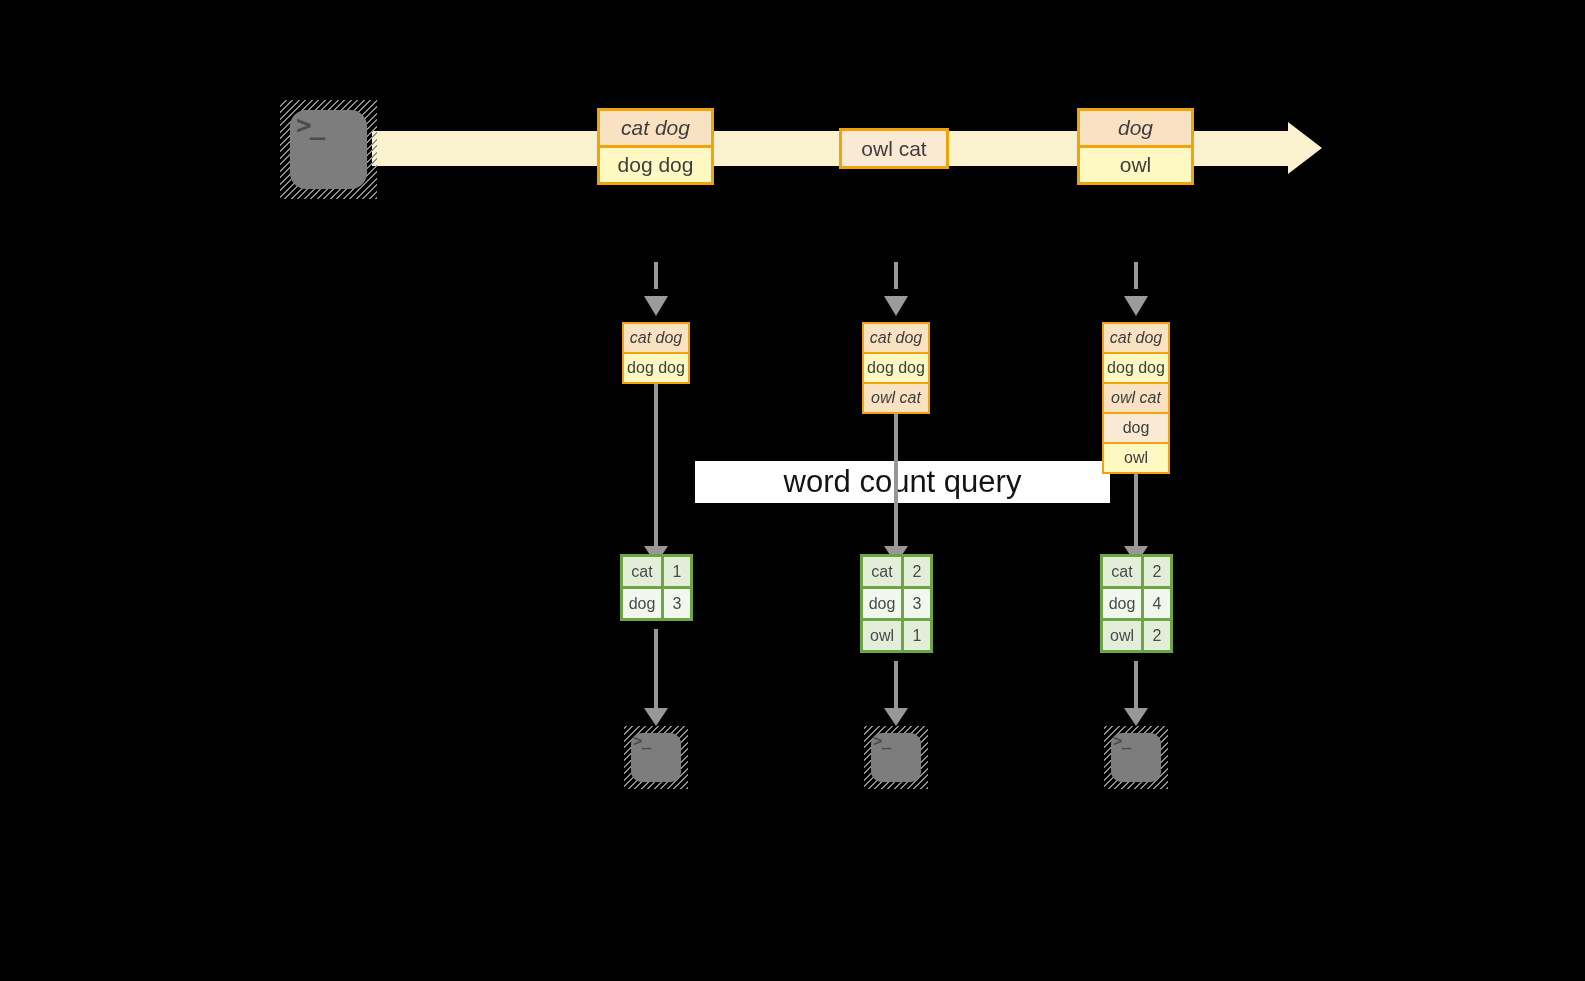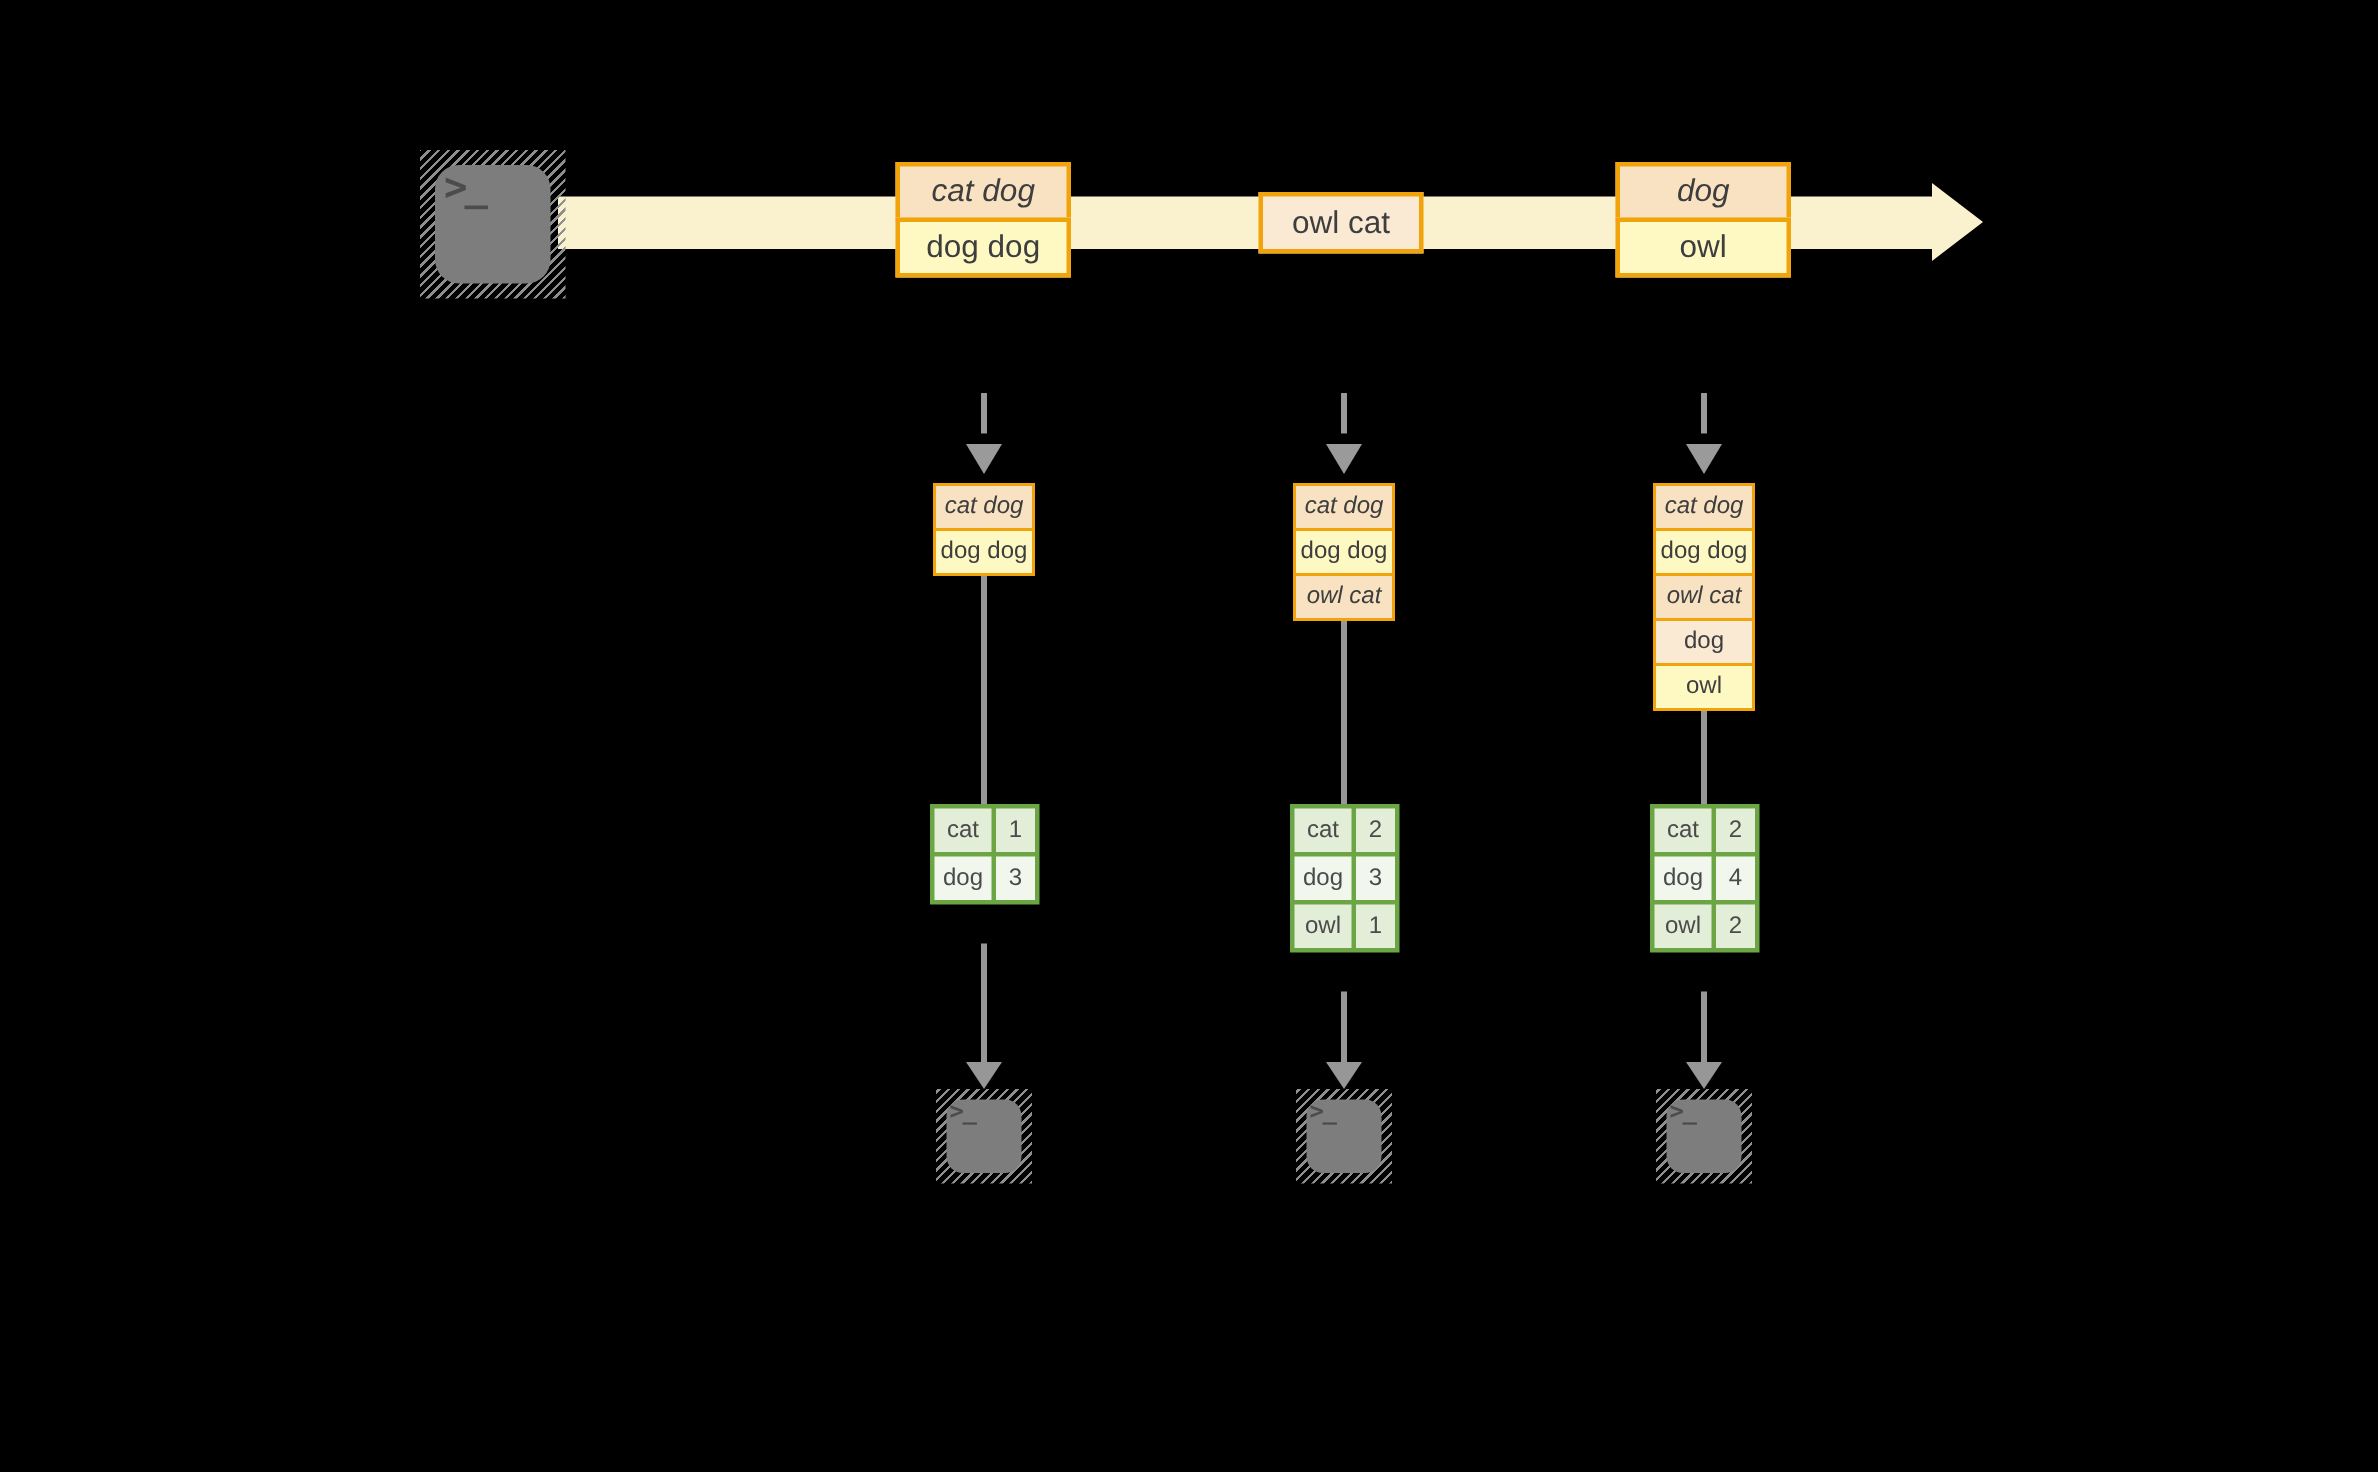--- a/index.html
+++ b/index.html
@@ -63,21 +63,21 @@
           display:flex;align-items:center;justify-content:center;z-index:2;
           font-size:31px;color:#141414;}
 
   
   .vline{position:absolute;width:4px;background:#979797;z-index:3;}
   .vhead{position:absolute;width:0;height:0;z-index:3;
          border-left:12px solid transparent;border-right:12px solid transparent;
          border-top:18px solid #979797;}
 
   
-  .wc-table{position:absolute;top:536px;width:73px;background:#6CA644;padding:3px;z-index:4;
+  .wc-table{position:absolute;top:554px;width:73px;background:#6CA644;padding:3px;z-index:4;
             display:grid;grid-template-columns:1fr 26px;gap:3px;box-sizing:border-box;}
   .wc-cell{height:29px;display:flex;align-items:center;justify-content:center;
            font-size:16px;color:#4a4a4a;}
   .g-dark{background:#E3EED9;}
   .g-light{background:#F1F7EC;}
   .table-1{left:620px;}
   .table-2{left:860px;}
   .table-3{left:1100px;}
 </style>
 </head>
@@ -106,20 +106,21 @@
     <div class="ev-row t-light">owl</div>
   </div>
 
   <div class="dash-line" style="left:654px"></div>
   <div class="dash-head" style="left:644px"></div>
   <div class="dash-line" style="left:894px"></div>
   <div class="dash-head" style="left:884px"></div>
   <div class="dash-line" style="left:1134px"></div>
   <div class="dash-head" style="left:1124px"></div>
 
+  <div class="banner">word count query</div>
 
   <div class="stack stack-1">
     <div class="buf-row t-dark">cat dog</div>
     <div class="buf-row t-light">dog dog</div>
   </div>
   <div class="vline" style="left:654px;top:384px;height:162px"></div>
   <div class="vhead" style="left:644px;top:546px"></div>
   <div class="wc-table table-1">
     <div class="wc-cell g-dark">cat</div>
     <div class="wc-cell g-dark">1</div>

